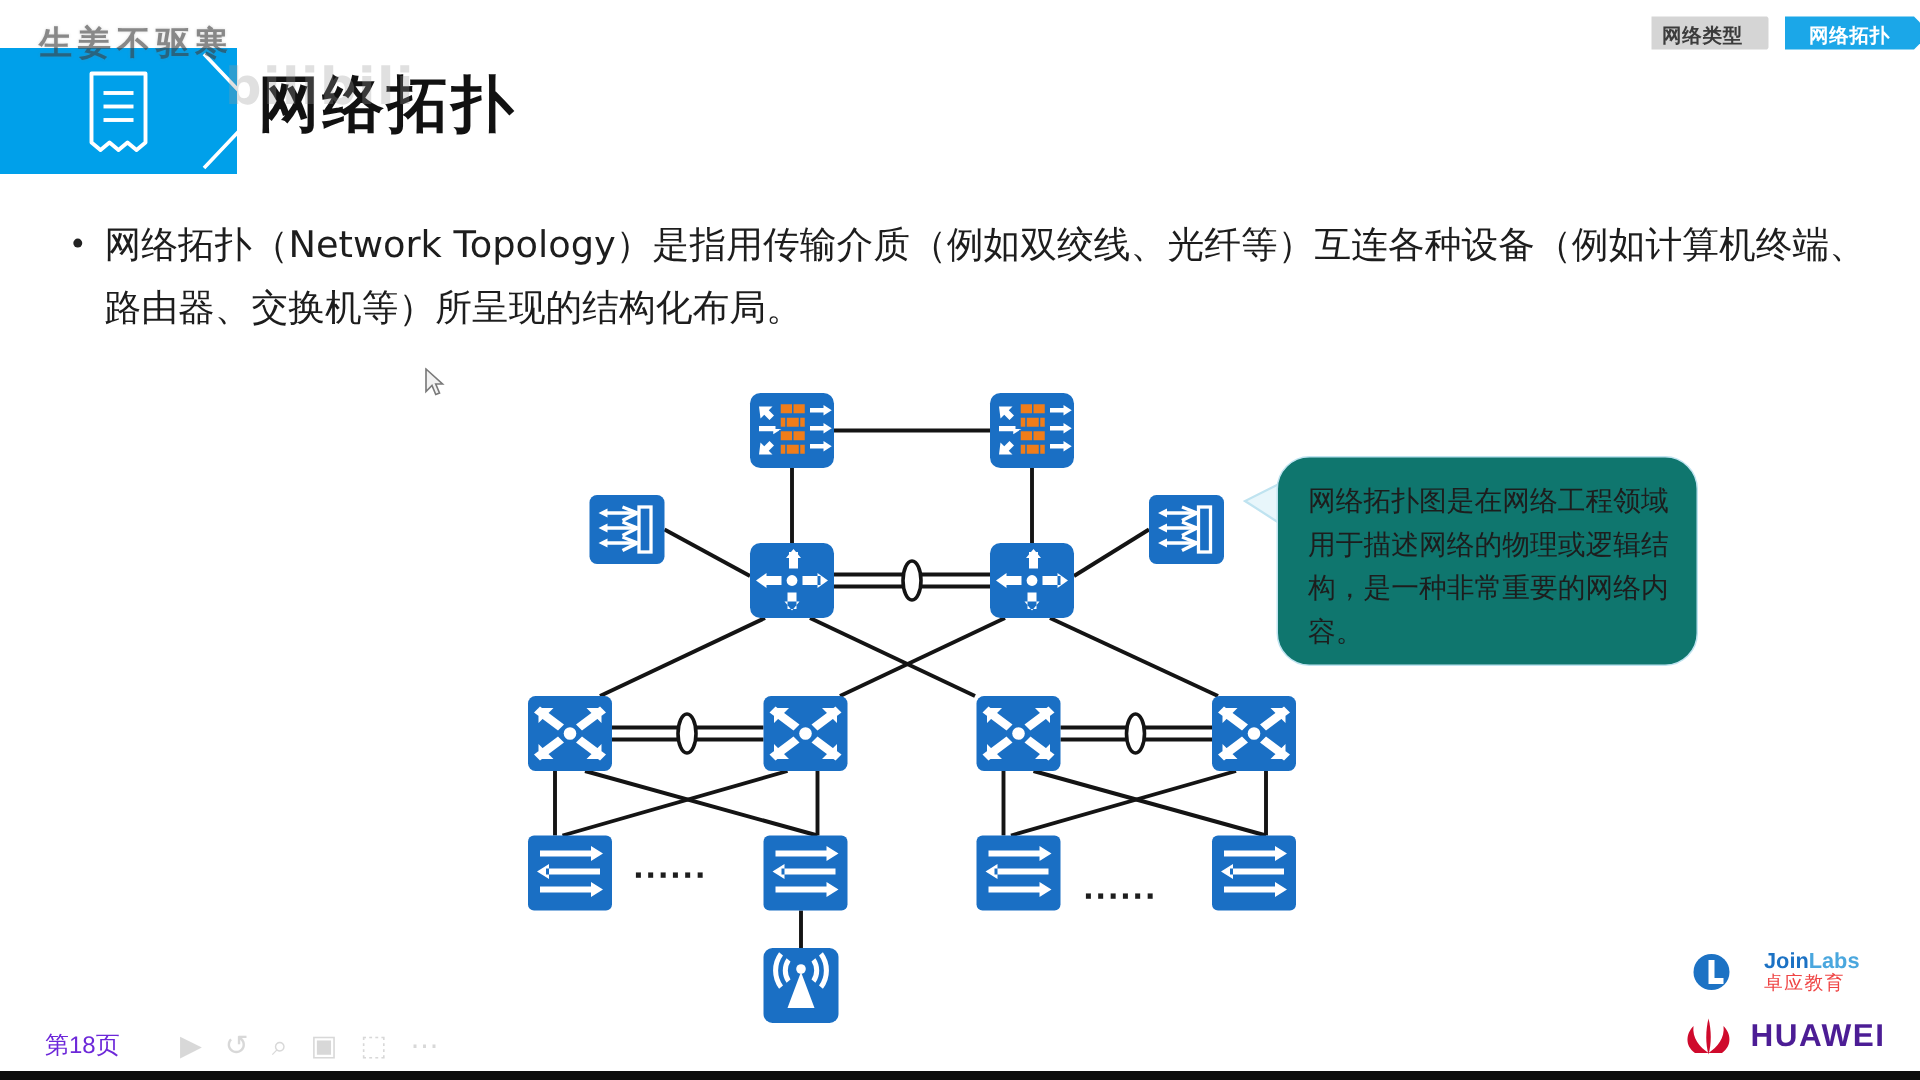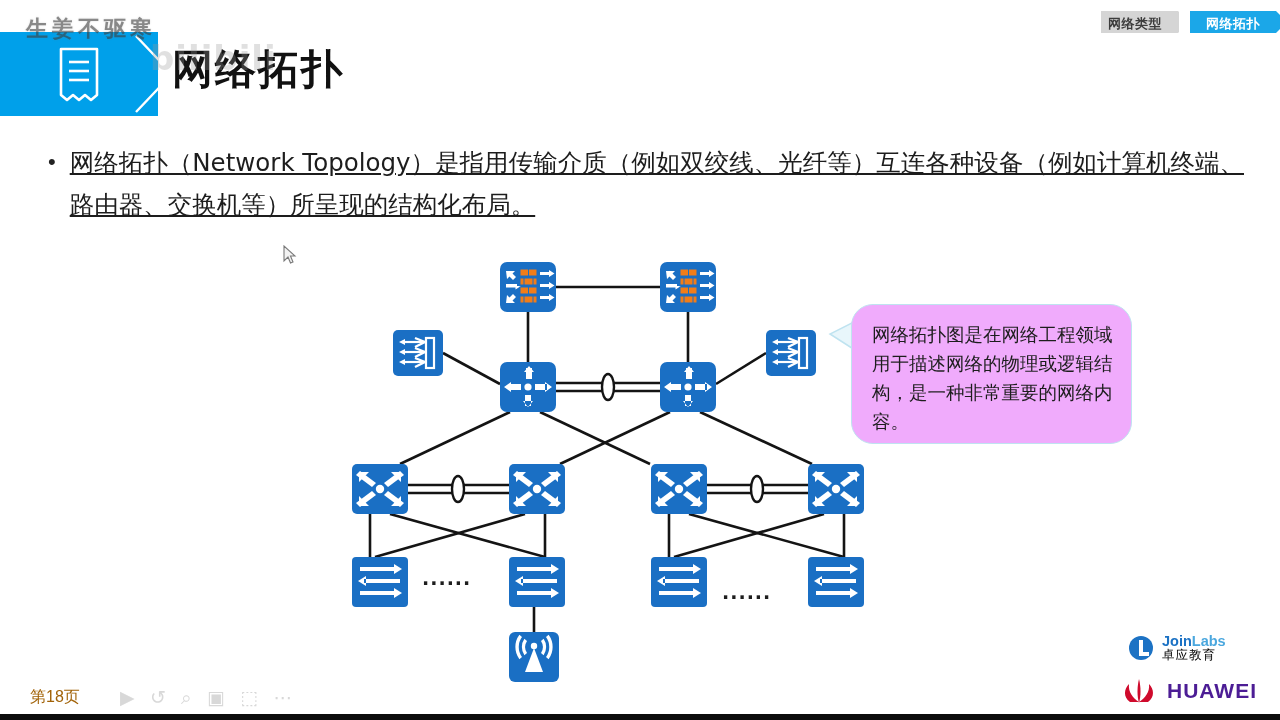--- a/index.html
+++ b/index.html
@@ -93,63 +93,62 @@
     display: flex; gap: 14px;
   }
   .bullet-dot {
     flex: 0 0 auto; font-size: 22px; color: #222; line-height: 40px;
   }
   .body-text {
     flex: 1 1 auto;
     font-size: 24.5px; line-height: 42px; color: #1d1d1d;
     font-family: "DejaVu Sans", "Liberation Sans", sans-serif;
     text-align: justify;
-    text-decoration: underline;
   }
 
   
   .diagram {
     position: absolute; left: 300px; top: 232px;
     width: 580px; height: 450px;
   }
   .diagram svg { display: block; }
 
   
   .callout {
     position: absolute; left: 851px; top: 304px;
     width: 281px; height: 140px;
-    background: #f0abfc; border: 1.5px solid #bfe3f0;
+    background: #0f766e; border: 1.5px solid #bfe3f0;
     border-radius: 22px;
   }
   .callout-text {
     position: absolute; left: 20px; top: 15px; right: 14px;
     font-size: 18.5px; line-height: 29px; color: #1d1d1d;
     font-family: "DejaVu Sans", "Liberation Sans", sans-serif;
   }
   .callout-tail {
     position: absolute; left: 828px; top: 318px; width: 30px; height: 42px;
   }
 
   
   .footer-page {
     position: absolute; left: 30px; top: 687px;
-    font-size: 16px; color: #a16207;
+    font-size: 16px; color: #6d28d9;
   }
   .footer-copy {
     position: absolute; left: 108px; top: 725px;
     font-size: 15.5px; color: #1d1d1d;
   }
 
   
-  .joinlabs { position: absolute; left: 1128px; top: 634px; display: flex; align-items: center; gap: 8px; }
+  .joinlabs { position: absolute; left: 1128px; top: 634px; display: flex; align-items: center; gap: 22px; }
   .jl-mark { width: 26px; height: 26px; }
   .jl-words { line-height: 1.05; }
   .jl-top { font-size: 14.5px; font-weight: bold; color: #1c72c4; }
   .jl-top em { font-style: normal; color: #4aa7de; font-weight: bold; }
-  .jl-bot { font-size: 12.5px; color: #000000; letter-spacing: 1px; }
+  .jl-bot { font-size: 12.5px; color: #ef4444; letter-spacing: 1px; }
 
   .huawei { position: absolute; left: 1120px; top: 678px; display: flex; align-items: center; gap: 9px; }
   .hw-mark { width: 38px; height: 26px; }
   .hw-word { font-size: 21px; font-weight: bold; color: #4c1d95; letter-spacing: 1px; }
 
   
   .cursor { position: absolute; left: 283px; top: 245px; width: 14px; height: 20px; }
 
   
   .bottom-strip { position: absolute; left: 0; top: 714px; width: 1280px; height: 6px; background: #0d0d0d; }

